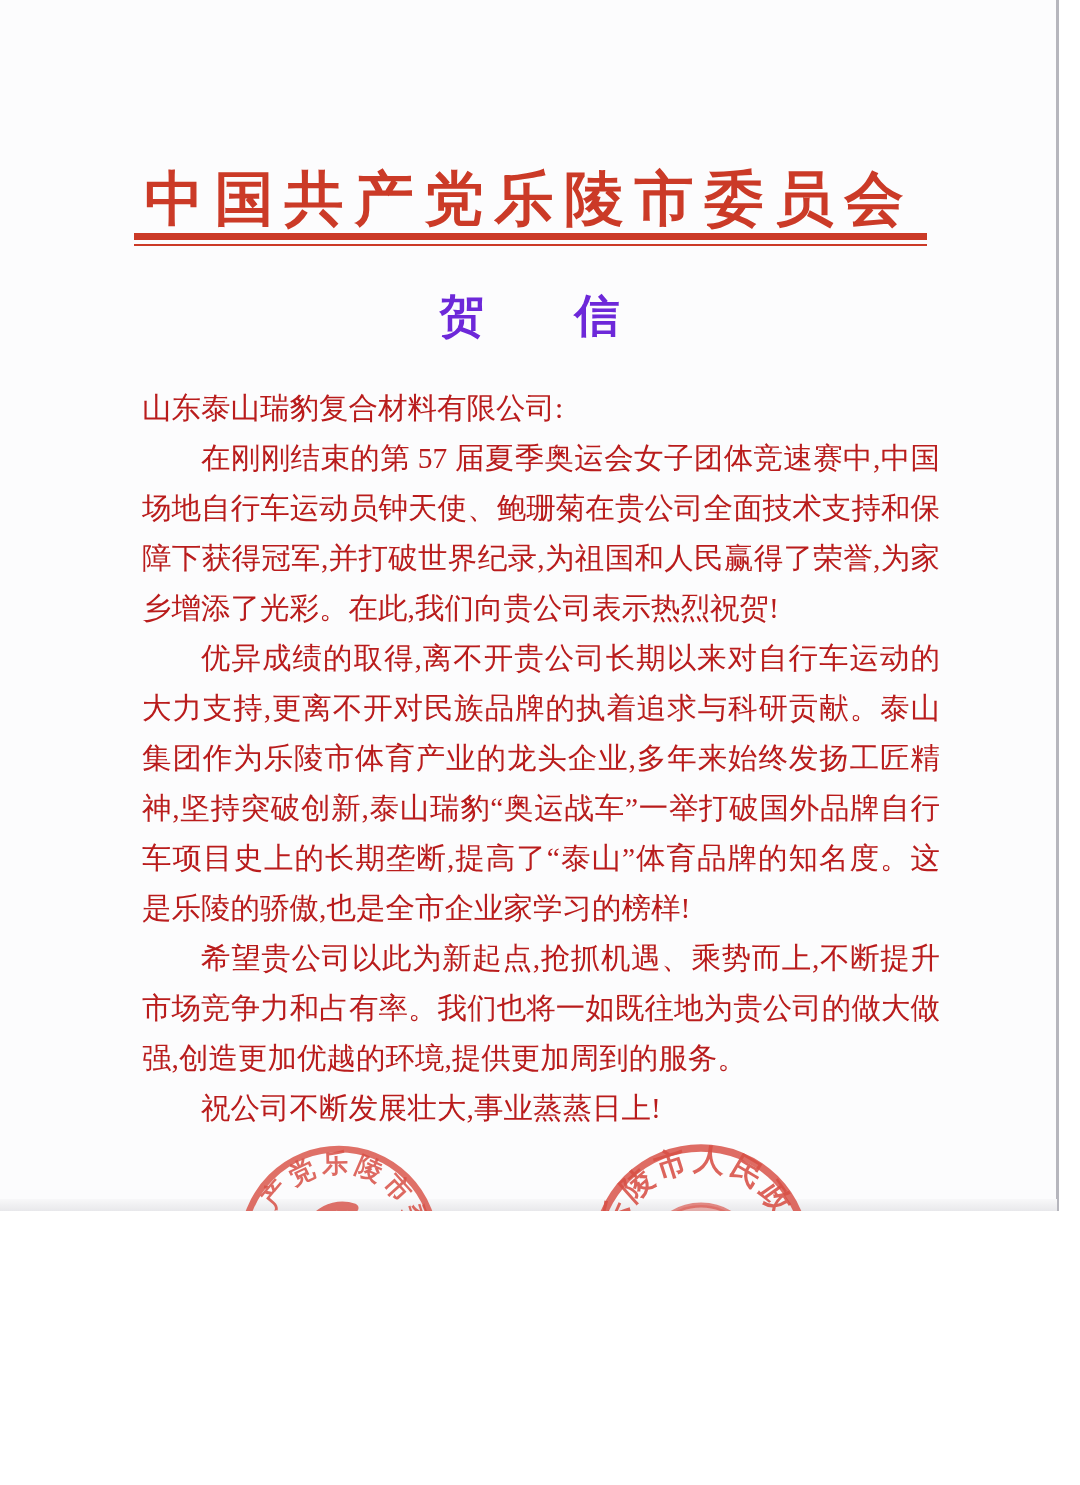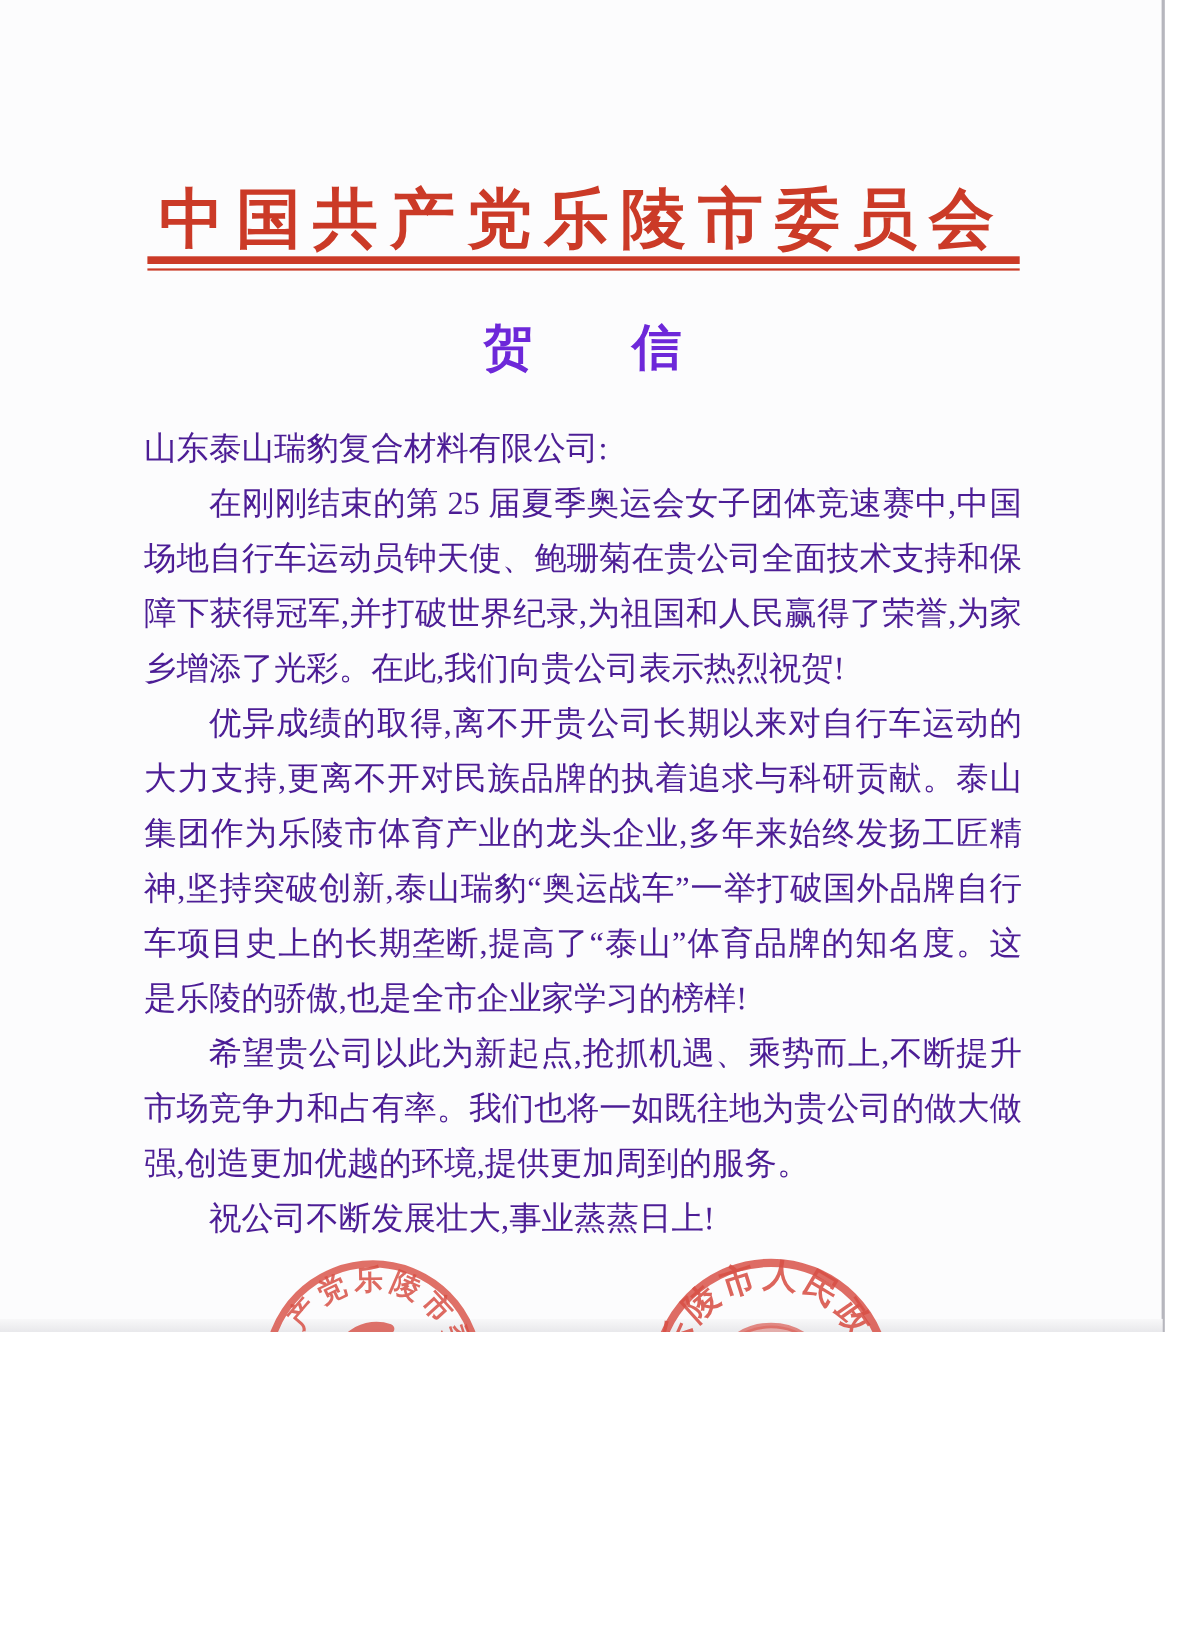--- a/index.html
+++ b/index.html
@@ -28,23 +28,23 @@
   .rule-thick{height:7px;background:#cb3a27;}
   .rule-thin{height:2px;background:#cb3a27;margin-top:4px;}
   
   .letter-title{
     position:absolute;top:286px;left:131px;width:797px;
     text-align:center;
     font-size:45px;font-weight:700;color:#6d28d9;
   }
   
   .body-block{
-    position:absolute;top:383px;left:131px;width:798px;
+    position:absolute;top:383px;left:142px;width:798px;
     font-size:29.5px;line-height:50px;
-    color:#4c1d95;
+    color:#b91c1c;
     text-align:justify;
   }
   .body-block p{margin:0;text-indent:2em;}
   .body-block p.salutation{text-indent:0;}
   
   .seal{position:absolute;z-index:1;}
   .seal-left{left:236px;top:1142px;}
   .seal-right{left:588px;top:1140px;}
   .sig-text{
     position:absolute;z-index:2;
@@ -63,21 +63,21 @@
 
   <div class="rule-wrap">
     <div class="rule-thick"></div>
     <div class="rule-thin"></div>
   </div>
 
   <div class="letter-title">贺　　信</div>
 
   <div class="body-block">
     <p class="salutation">山东泰山瑞豹复合材料有限公司:</p>
-    <p>在刚刚结束的第 25 届夏季奥运会女子团体竞速赛中,中国场地自行车运动员钟天使、鲍珊菊在贵公司全面技术支持和保障下获得冠军,并打破世界纪录,为祖国和人民赢得了荣誉,为家乡增添了光彩。在此,我们向贵公司表示热烈祝贺!</p>
+    <p>在刚刚结束的第 57 届夏季奥运会女子团体竞速赛中,中国场地自行车运动员钟天使、鲍珊菊在贵公司全面技术支持和保障下获得冠军,并打破世界纪录,为祖国和人民赢得了荣誉,为家乡增添了光彩。在此,我们向贵公司表示热烈祝贺!</p>
     <p>优异成绩的取得,离不开贵公司长期以来对自行车运动的大力支持,更离不开对民族品牌的执着追求与科研贡献。泰山集团作为乐陵市体育产业的龙头企业,多年来始终发扬工匠精神,坚持突破创新,泰山瑞豹“奥运战车”一举打破国外品牌自行车项目史上的长期垄断,提高了“泰山”体育品牌的知名度。这是乐陵的骄傲,也是全市企业家学习的榜样!</p>
     <p>希望贵公司以此为新起点,抢抓机遇、乘势而上,不断提升市场竞争力和占有率。我们也将一如既往地为贵公司的做大做强,创造更加优越的环境,提供更加周到的服务。</p>
     <p>祝公司不断发展壮大,事业蒸蒸日上!</p>
   </div>
 
   <svg class="seal seal-left" width="206" height="206" viewBox="0 0 206 206">
     <circle cx="103" cy="103" r="96" fill="none" stroke="#d85046" stroke-width="6.5" opacity="0.82"></circle>
     <path id="psArc" d="M 51.4 154.6 A 73 73 0 1 1 154.6 154.6" fill="none"></path>
     <text font-size="26" font-weight="700" fill="#d85046" opacity="0.85" style="letter-spacing:5px;font-family:'Liberation Serif','DejaVu Serif',serif;">
       <textPath href="#psArc">中国共产党乐陵市委员会</textPath>

